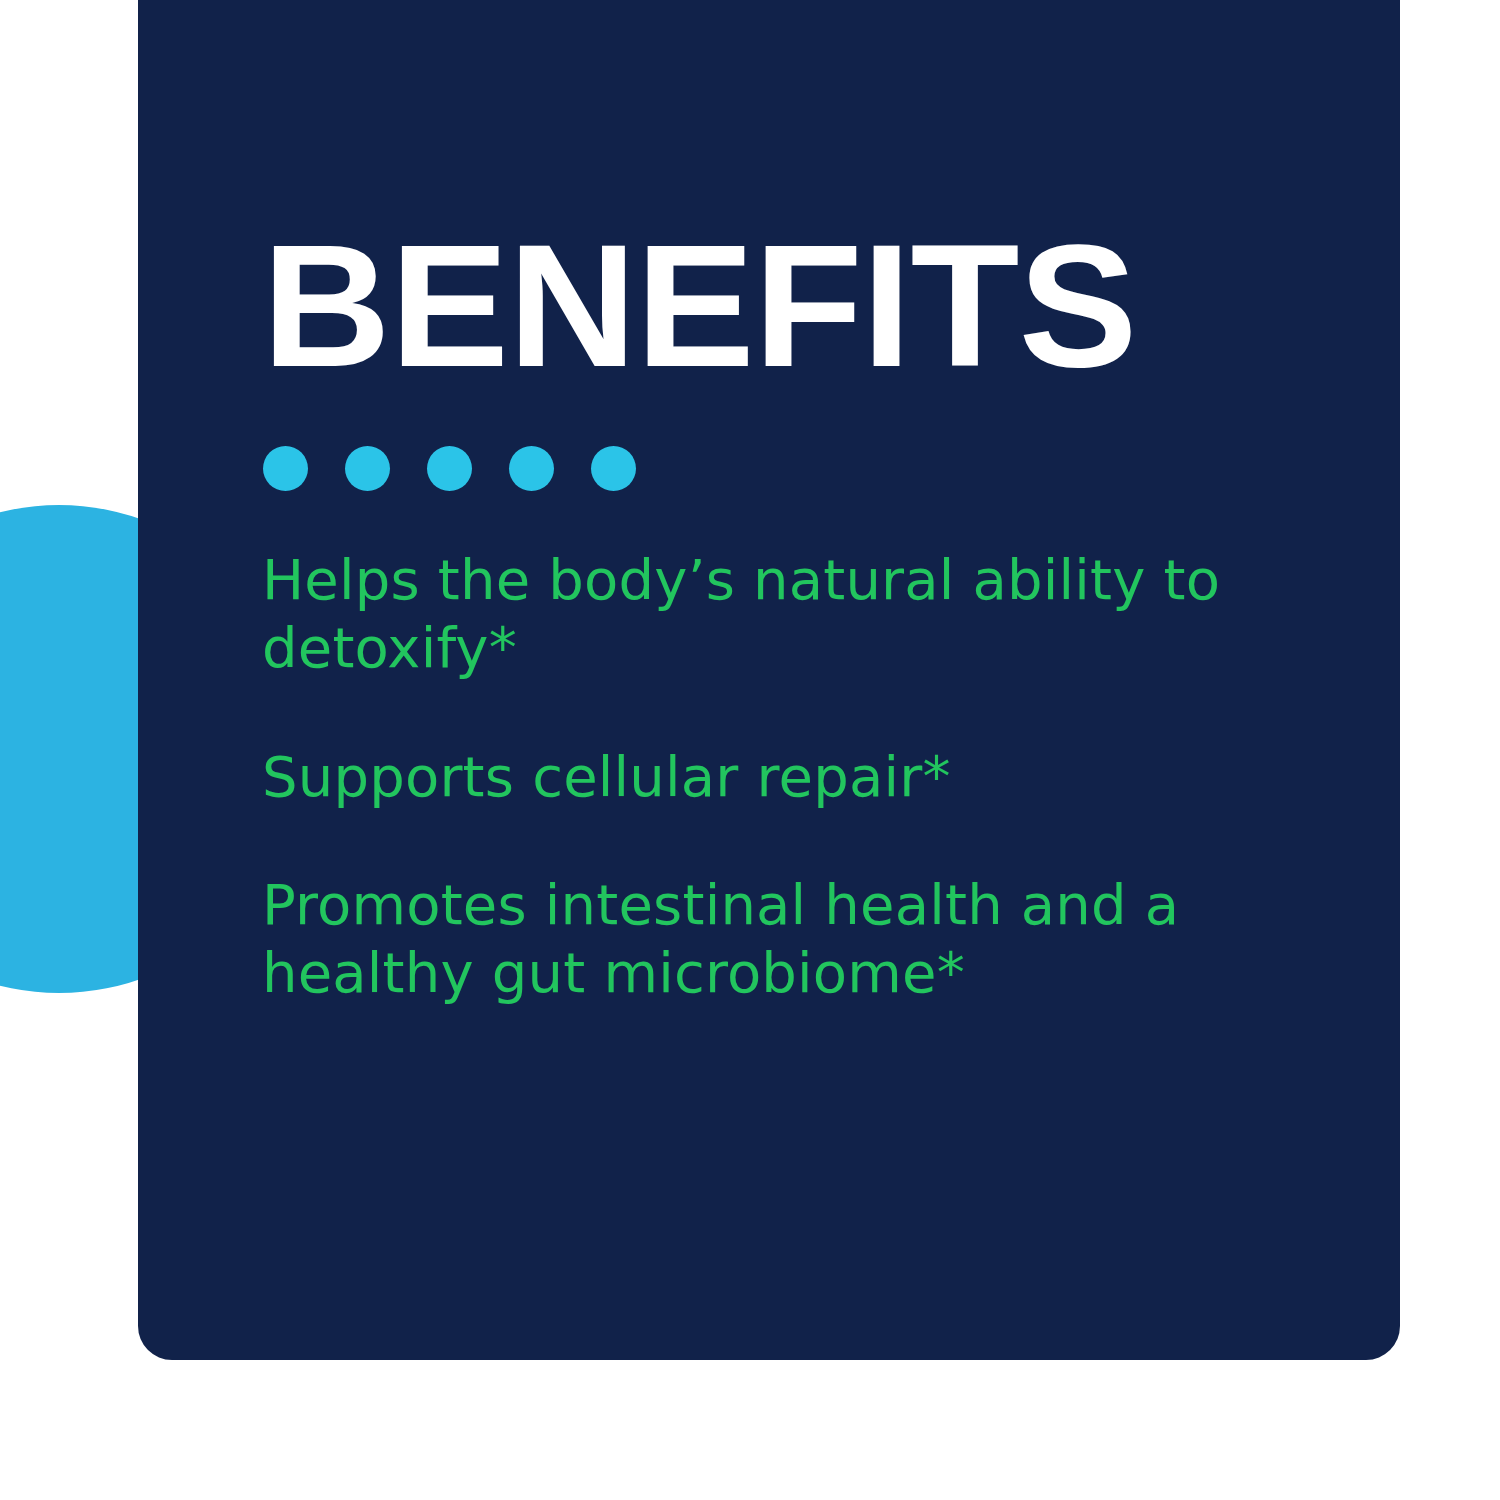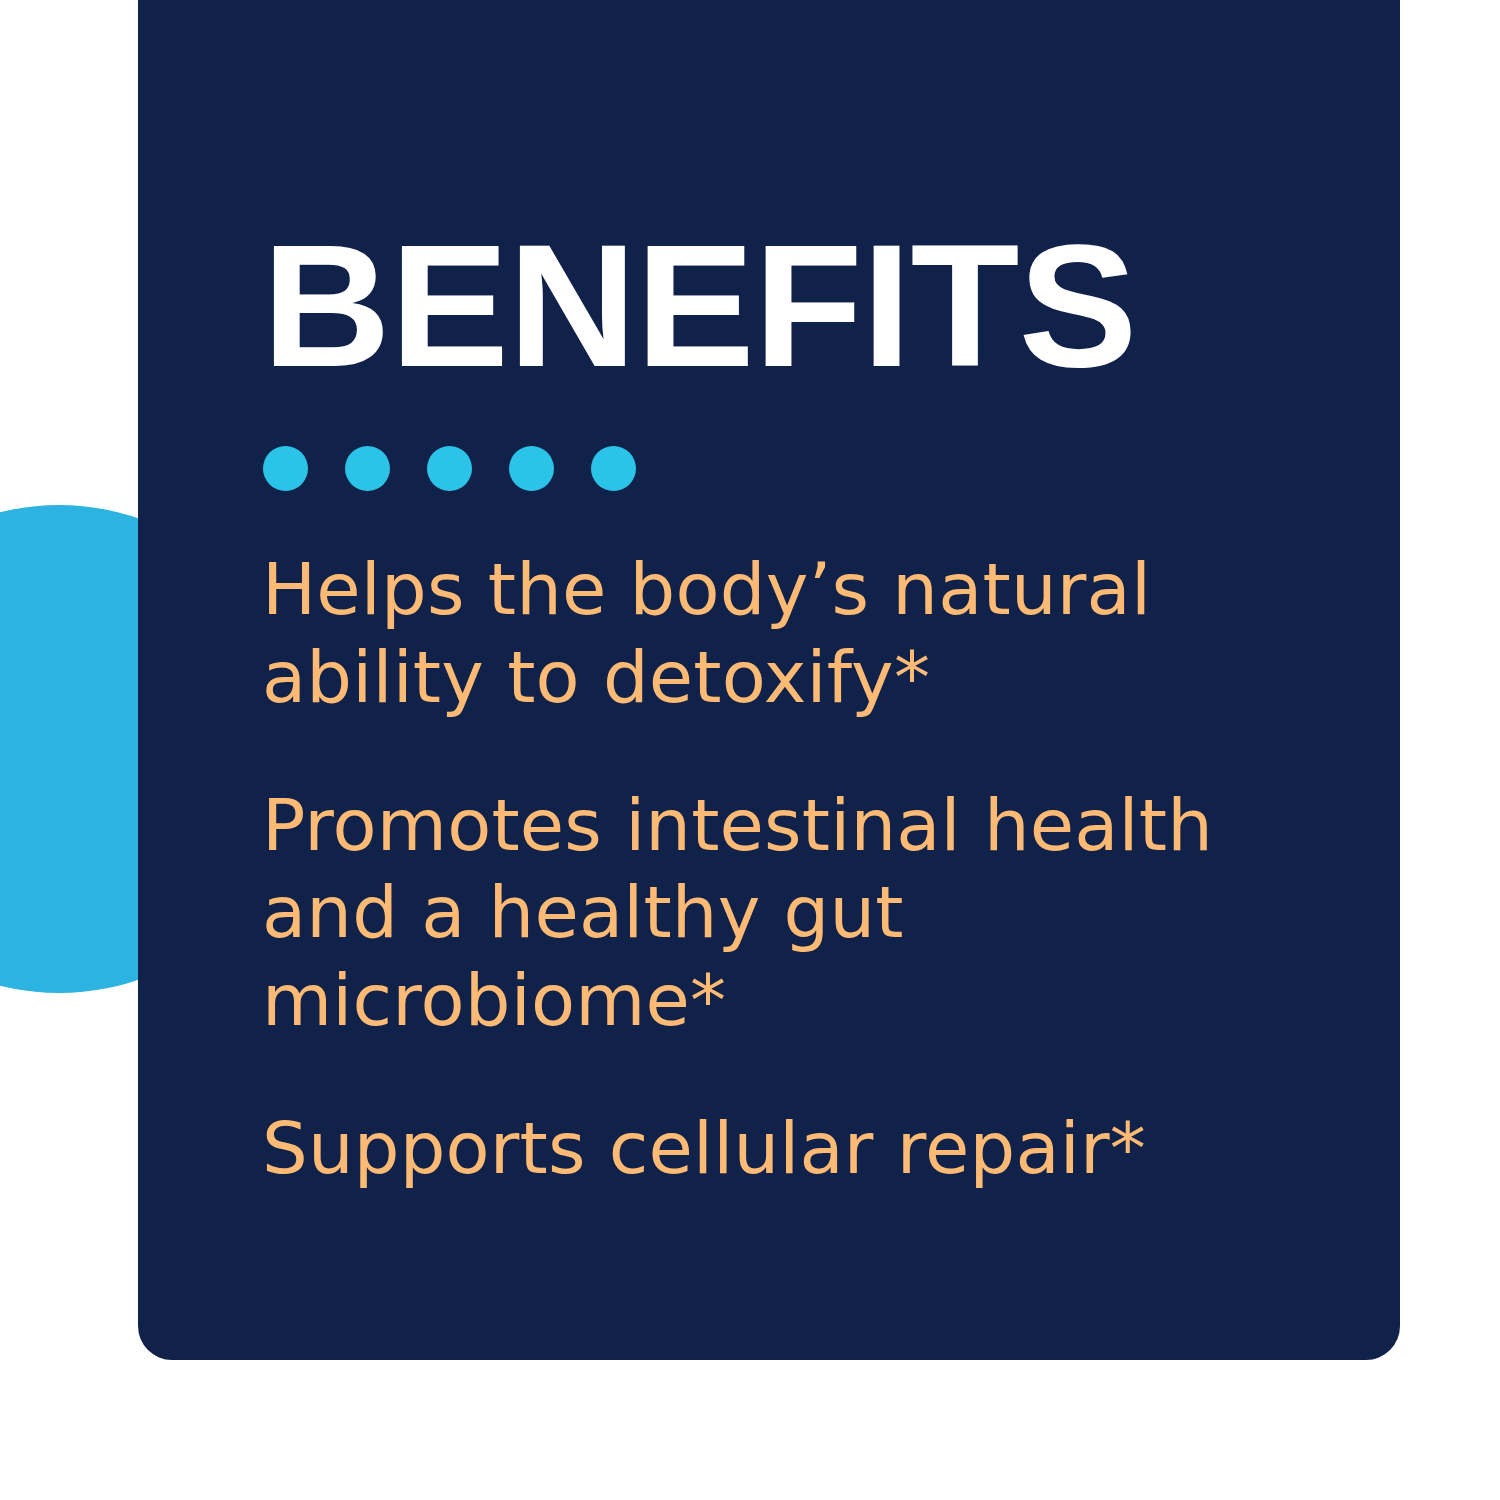--- a/index.html
+++ b/index.html
@@ -94,24 +94,24 @@
   .benefits-list {
     position: absolute;
     top: 586px;
     left: 0;
     width: 1075px;
     list-style: none;
     margin: 0;
     padding: 0;
   }
   .benefit-item {
-    color: #fdba74;
+    color: #22c55e;
     font-family: "DejaVu Sans", "Liberation Sans", sans-serif;
     font-weight: 400;
-    font-size: 72px;
+    font-size: 56px;
     line-height: 1.22;
     letter-spacing: 0.2px;
     margin: 0 0 60px 0;
   }
   .benefit-item:last-child {
     margin-bottom: 0;
   }
 </style>
 </head>
 <body>
@@ -128,20 +128,20 @@
       <div class="dot-row">
         <span class="dot"></span>
         <span class="dot"></span>
         <span class="dot"></span>
         <span class="dot"></span>
         <span class="dot"></span>
       </div>
 
       <ul class="benefits-list">
         <li class="benefit-item">Helps the body’s natural ability to detoxify*</li>
+        <li class="benefit-item">Supports cellular repair*</li>
         <li class="benefit-item">Promotes intestinal health and a healthy gut microbiome*</li>
-        <li class="benefit-item">Supports cellular repair*</li>
       </ul>
 
     </div>
   </div>
 
 </div>
 
 </body></html>

